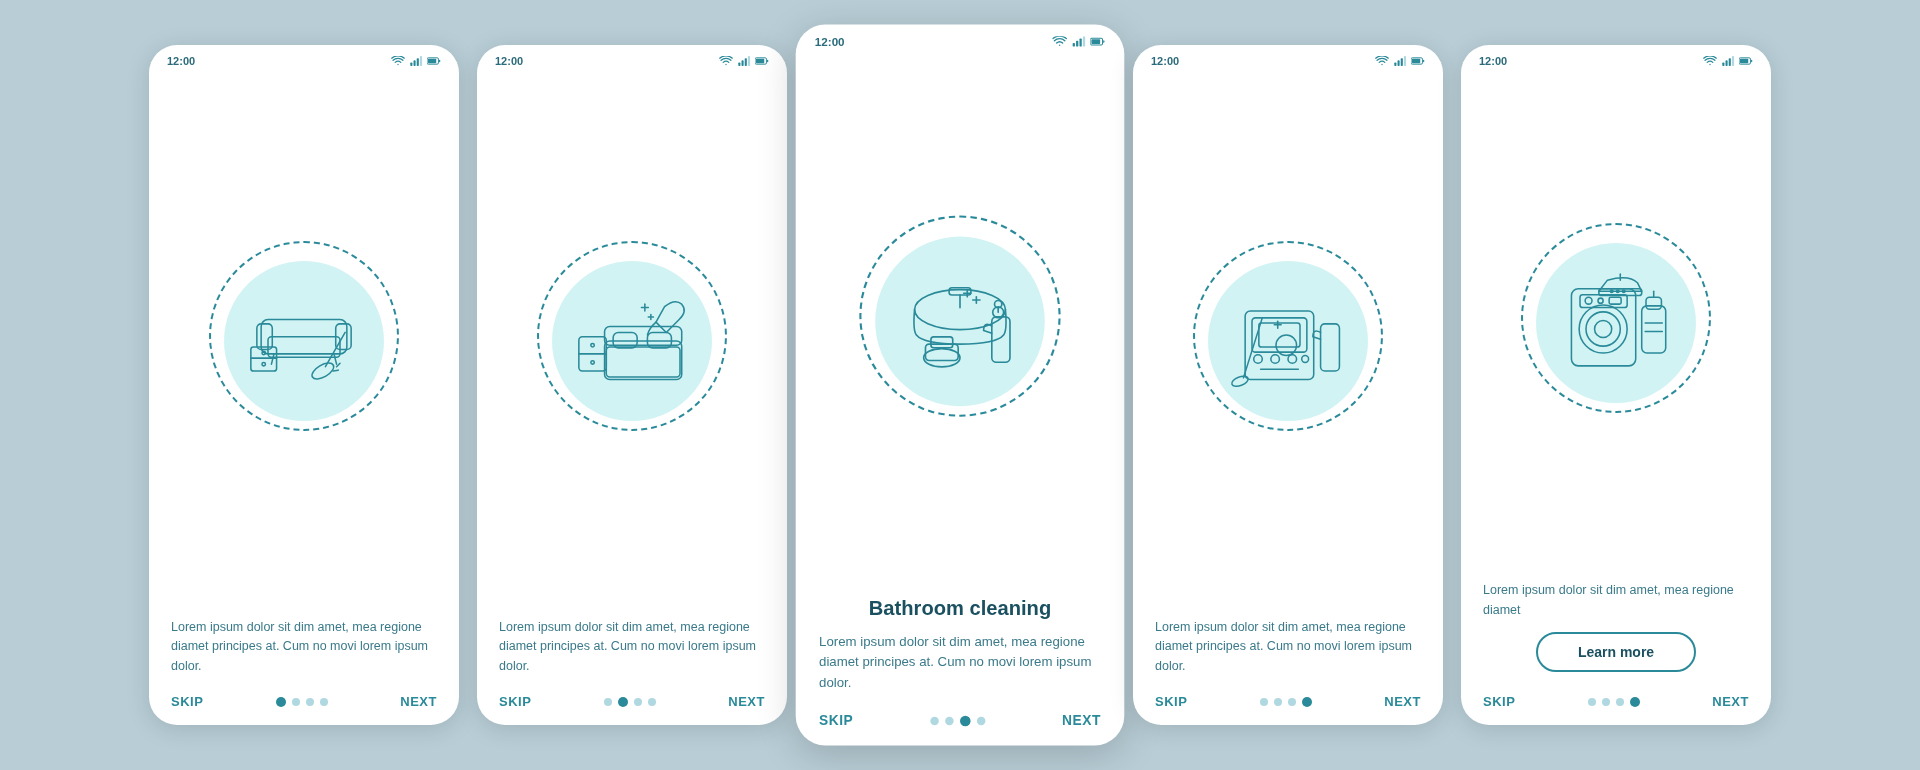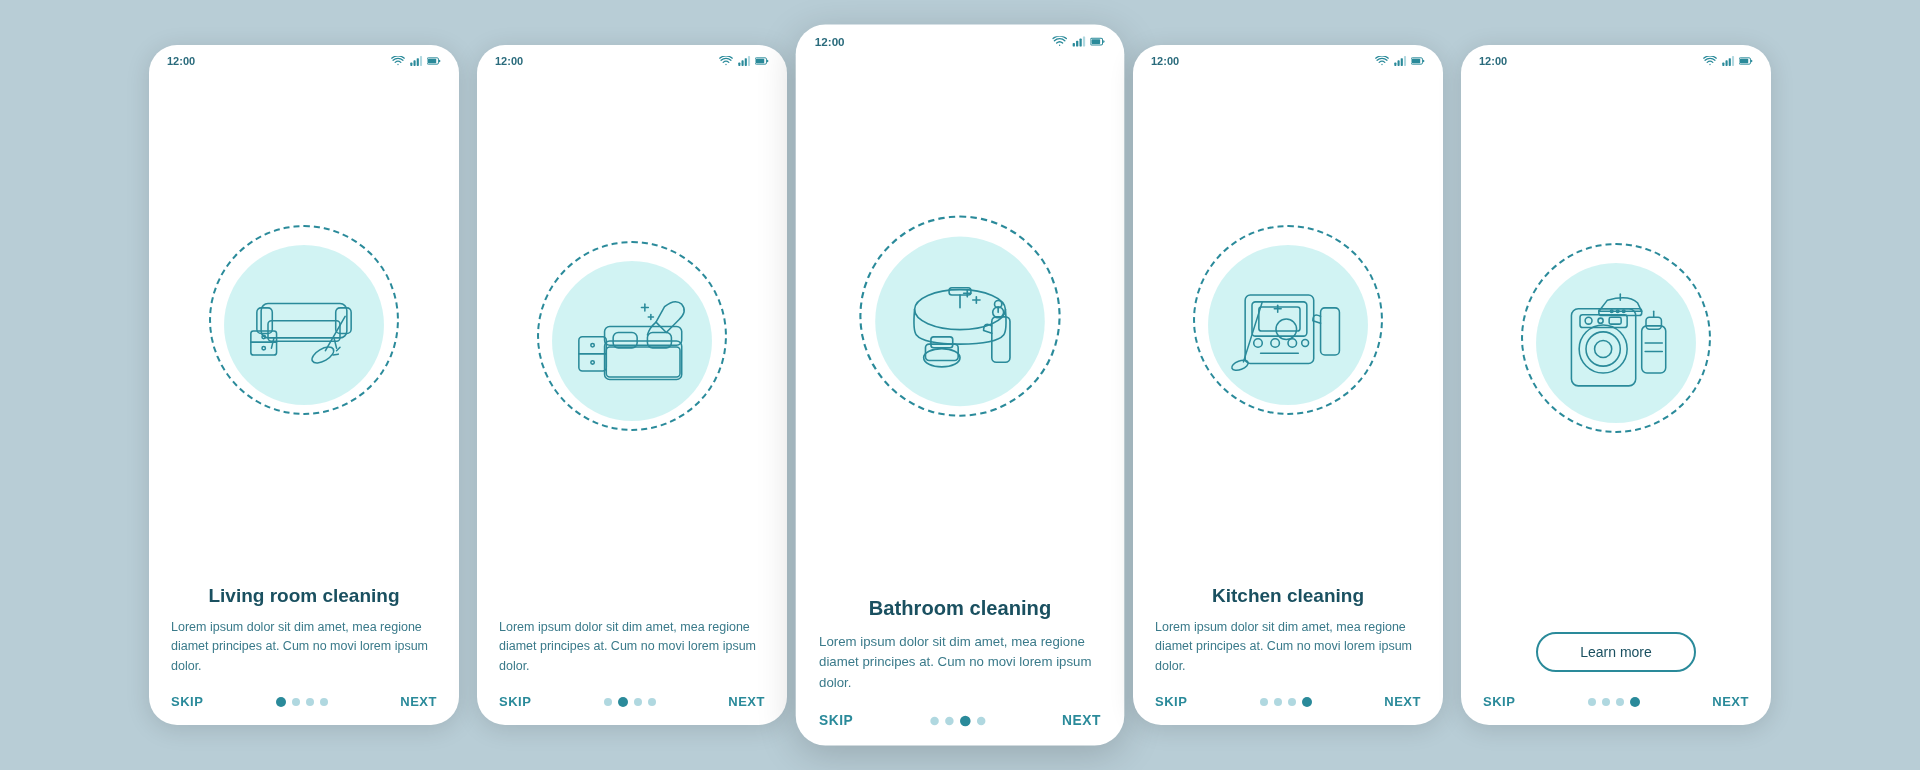--- a/index.html
+++ b/index.html
@@ -122,21 +122,21 @@
     .learn-more-btn {
       display: block;
       margin: 12px auto 4px auto;
       width: 160px;
       padding: 10px 0;
       border: 2px solid #2a8a9a;
       border-radius: 24px;
       background: transparent;
       color: #1a5060;
       font-size: 14px;
-      font-weight: 400;
+      font-weight: 700;
       text-align: center;
       cursor: pointer;
     }
 
     
     .screen-nav {
       display: flex;
       justify-content: space-between;
       align-items: center;
       padding: 10px 22px 16px 22px;
@@ -225,22 +225,20 @@
 
           <line x1="95" y1="95" x2="118" y2="55" class="icon-stroke"></line>
           <ellipse cx="92" cy="100" rx="14" ry="7" transform="rotate(-30 92 100)" class="icon-stroke"></ellipse>
 
           <line x1="108" y1="95" x2="112" y2="91" class="icon-stroke"></line>
           <line x1="104" y1="100" x2="110" y2="99" class="icon-stroke"></line>
         </svg>
       </div>
     </div>
     <div class="screen-content">
-      <div class="screen-title">Living room
-cleaning</div>
       <div class="screen-desc">Lorem ipsum dolor sit dim amet, mea regione diamet principes at. Cum no movi lorem ipsum dolor.</div>
     </div>
     <div class="screen-nav">
       <button class="nav-skip">SKIP</button>
       <div class="nav-dots">
         <div class="dot active"></div>
         <div class="dot"></div>
         <div class="dot"></div>
         <div class="dot"></div>
       </div>
@@ -423,21 +421,20 @@
           <ellipse cx="14" cy="112" rx="10" ry="5" transform="rotate(-20 14 112)" class="icon-stroke"></ellipse>
 
           <circle cx="68" cy="70" r="12" class="icon-stroke"></circle>
 
           <line x1="58" y1="50" x2="58" y2="42" class="icon-stroke"></line>
           <line x1="54" y1="46" x2="62" y2="46" class="icon-stroke"></line>
         </svg>
       </div>
     </div>
     <div class="screen-content">
-      <div class="screen-title">Kitchen cleaning</div>
       <div class="screen-desc">Lorem ipsum dolor sit dim amet, mea regione diamet principes at. Cum no movi lorem ipsum dolor.</div>
     </div>
     <div class="screen-nav">
       <button class="nav-skip">SKIP</button>
       <div class="nav-dots">
         <div class="dot"></div>
         <div class="dot"></div>
         <div class="dot"></div>
         <div class="dot active"></div>
       </div>
@@ -492,20 +489,21 @@
           <path d="M60 15 Q85 8 95 18 L100 28 L50 28 Z" class="icon-stroke"></path>
           <rect x="50" y="25" width="50" height="8" rx="3" class="icon-stroke"></rect>
           <line x1="75" y1="15" x2="75" y2="8" class="icon-stroke"></line>
           <circle cx="65" cy="28" r="1.5" class="icon-stroke"></circle>
           <circle cx="72" cy="28" r="1.5" class="icon-stroke"></circle>
           <circle cx="79" cy="28" r="1.5" class="icon-stroke"></circle>
         </svg>
       </div>
     </div>
     <div class="screen-content">
+      <div class="screen-desc">Lorem ipsum dolor sit dim amet, mea regione diamet</div>
       <button class="learn-more-btn">Learn more</button>
     </div>
     <div class="screen-nav">
       <button class="nav-skip">SKIP</button>
       <div class="nav-dots">
         <div class="dot"></div>
         <div class="dot"></div>
         <div class="dot"></div>
         <div class="dot active"></div>
       </div>

